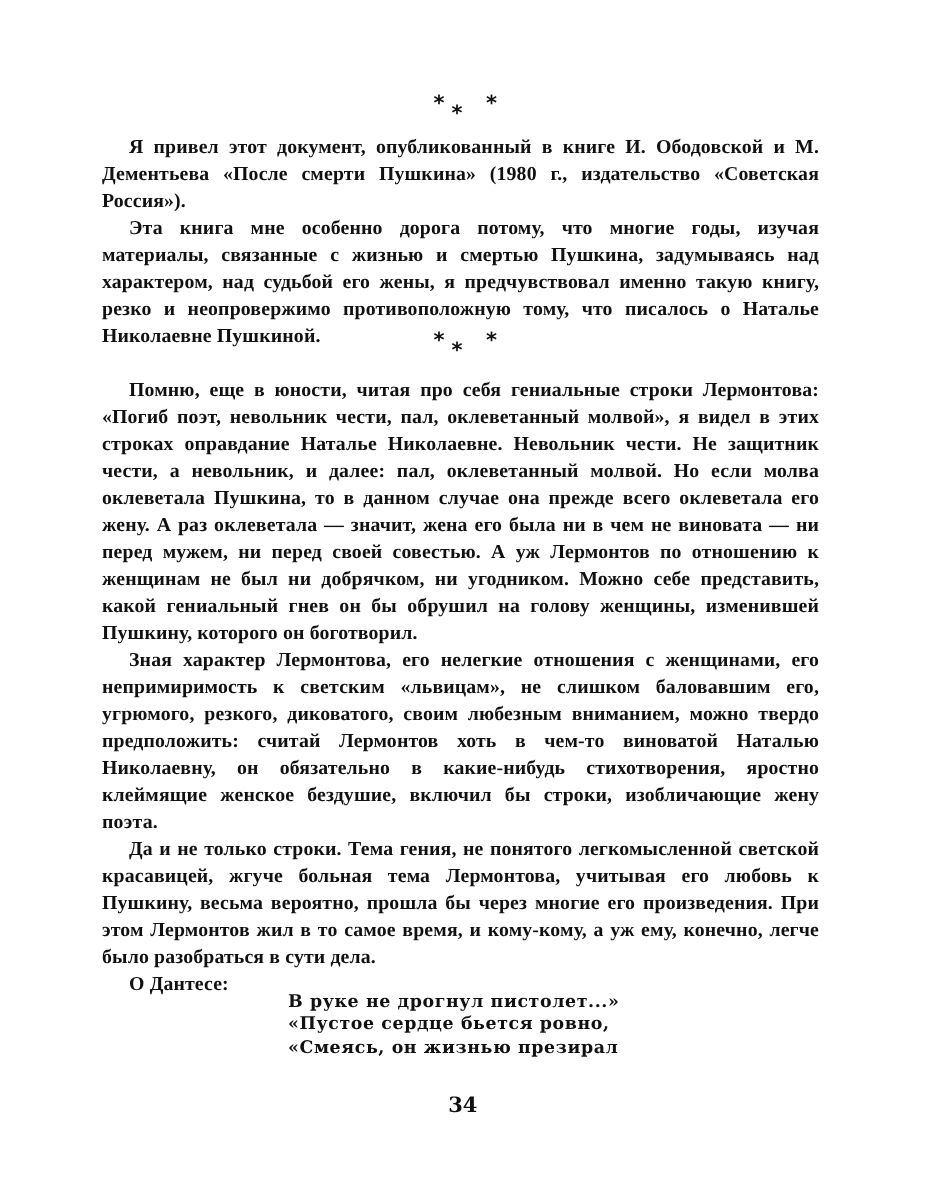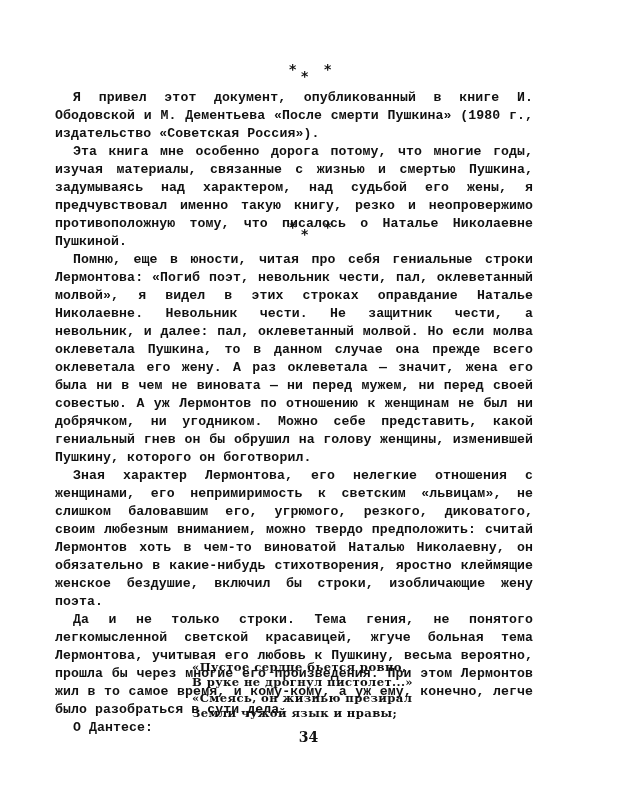--- a/index.html
+++ b/index.html
@@ -1,18 +1,18 @@
 <!DOCTYPE html>
 <html><head>
 <meta charset="utf-8">
 <style>
   html, body { margin:0; padding:0; background:#ffffff; }
   body { width:617px; height:800px; position:relative; overflow:hidden; }
   .page { position:absolute; left:0; top:0; width:617px; height:800px; background:#fff; color:#111; }
-  .col { position:absolute; left:55px; width:478px; font-family:Liberation Mono, monospace; font-size:13.2px; line-height:18px; font-weight:bold; letter-spacing:0.1px; }
+  .col { position:absolute; left:68px; width:478px; font-family:Liberation Serif, serif; font-size:13.2px; line-height:18px; font-weight:bold; letter-spacing:0.1px; }
   .col p { margin:0; text-align:justify; text-indent:18px; }
   .asterism { position:absolute; left:0; width:617px; height:22px; }
   .asterism span { position:absolute; font-family:"DejaVu Sans", sans-serif; font-size:14px; font-weight:bold; line-height:14px; }
   .poem { position:absolute; left:192px; font-family:"DejaVu Serif", serif; font-size:11.6px; line-height:15.4px; font-weight:bold; letter-spacing:0.4px; }
   .poem div { white-space:nowrap; }
   .pagenum { position:absolute; left:0; width:617px; top:729px; text-align:center; font-family:"DejaVu Serif", serif; font-weight:bold; font-size:14px; }
 </style>
 </head>
 <body>
 
@@ -36,20 +36,19 @@
   </div>
 
   <div class="col" style="top:251px;">
     <p>Помню, еще в юности, читая про себя гениальные строки Лермонтова: «Погиб поэт, невольник чести, пал, оклеветанный молвой», я видел в этих строках оправдание Наталье Николаевне. Невольник чести. Не защитник чести, а невольник, и далее: пал, оклеветанный молвой. Но если молва оклеветала Пушкина, то в данном случае она прежде всего оклеветала его жену. А раз оклеветала — значит, жена его была ни в чем не виновата — ни перед мужем, ни перед своей совестью. А уж Лермонтов по отношению к женщинам не был ни добрячком, ни угодником. Можно себе представить, какой гениальный гнев он бы обрушил на голову женщины, изменившей Пушкину, которого он боготворил.</p>
     <p>Зная характер Лермонтова, его нелегкие отношения с женщинами, его непримиримость к светским «львицам», не слишком баловавшим его, угрюмого, резкого, диковатого, своим любезным вниманием, можно твердо предположить: считай Лермонтов хоть в чем-то виноватой Наталью Николаевну, он обязательно в какие-нибудь стихотворения, яростно клеймящие женское бездушие, включил бы строки, изобличающие жену поэта.</p>
     <p>Да и не только строки. Тема гения, не понятого легкомысленной светской красавицей, жгуче больная тема Лермонтова, учитывая его любовь к Пушкину, весьма вероятно, прошла бы через многие его произведения. При этом Лермонтов жил в то самое время, и кому-кому, а уж ему, конечно, легче было разобраться в сути дела.</p>
     <p>О Дантесе:</p>
   </div>
 
   <div class="poem" style="top:660px;">
+    <div>В руке не дрогнул пистолет...»</div>
     <div>«Пустое сердце бьется ровно,</div>
-    <div>В руке не дрогнул пистолет...»</div>
     <div>«Смеясь, он жизнью презирал</div>
-    <div>Земли чужой язык и нравы;</div>
   </div>
 
   <div class="pagenum">34</div>
 </div>
 
 </body></html>

